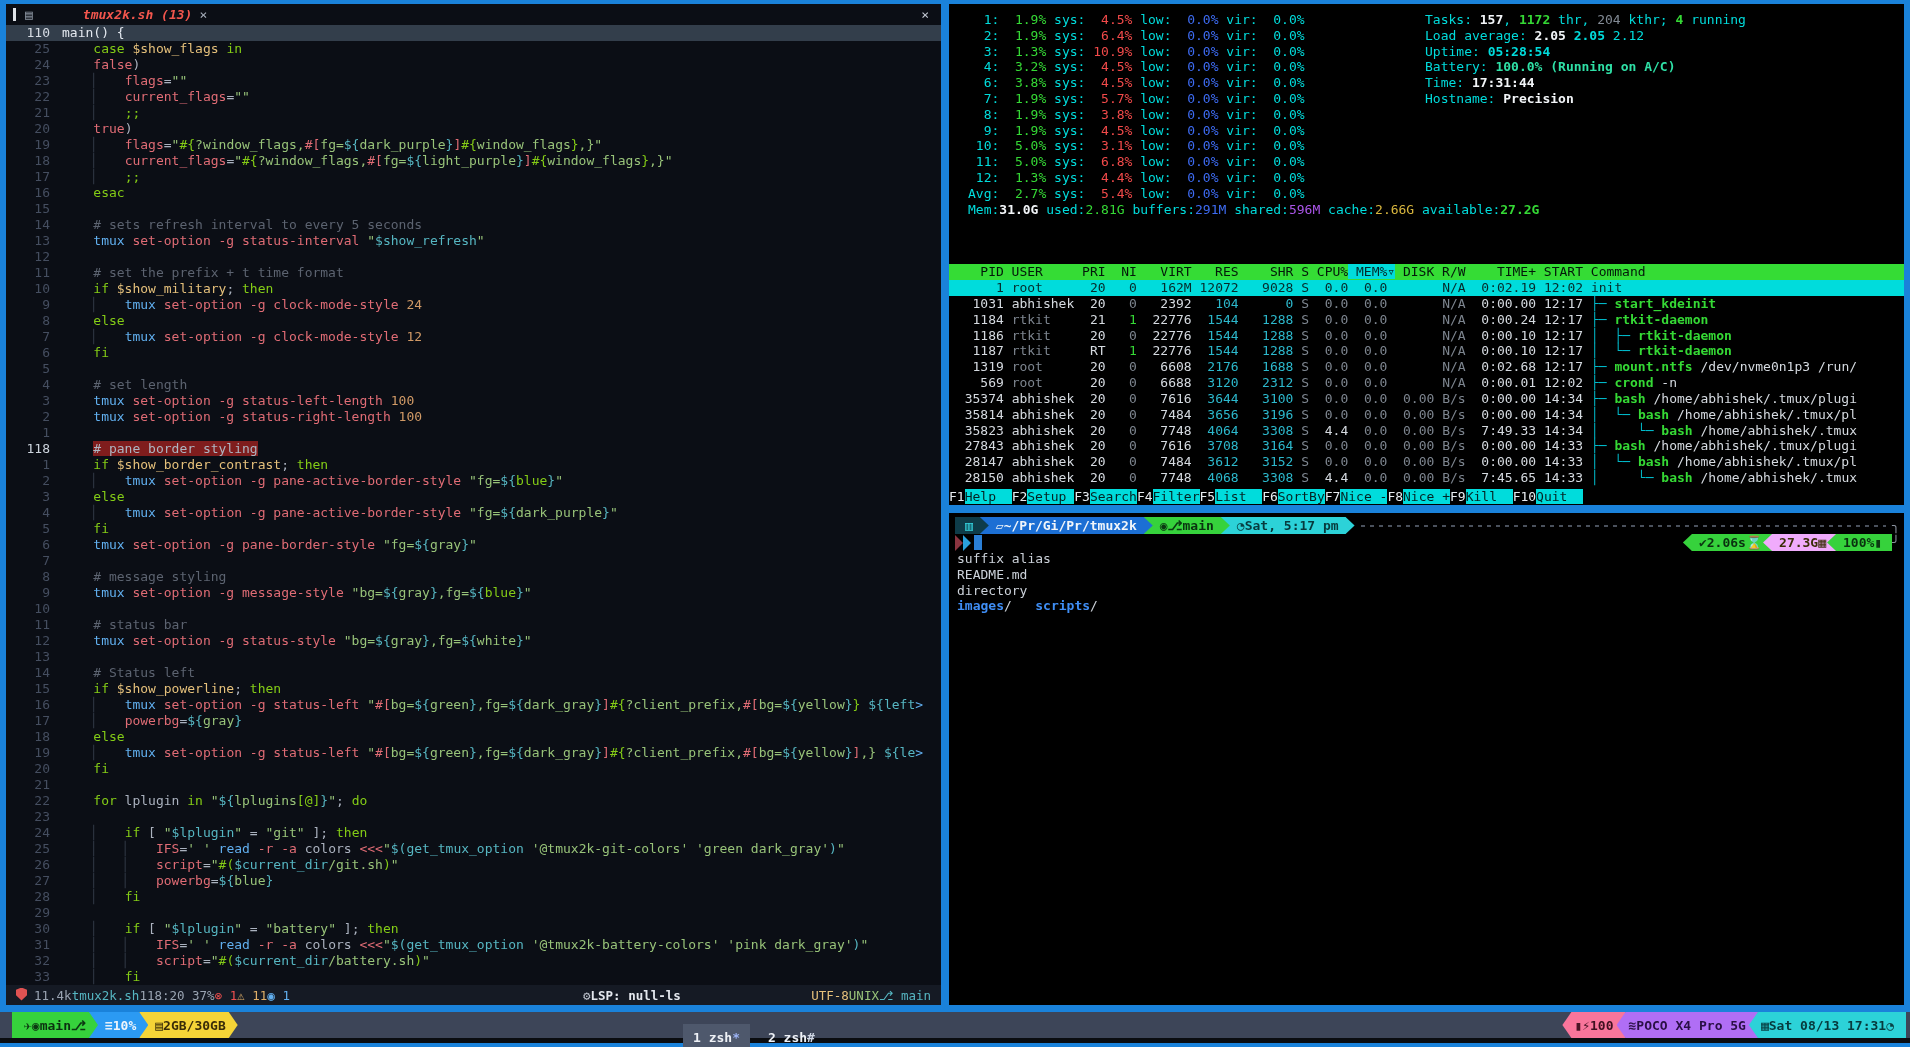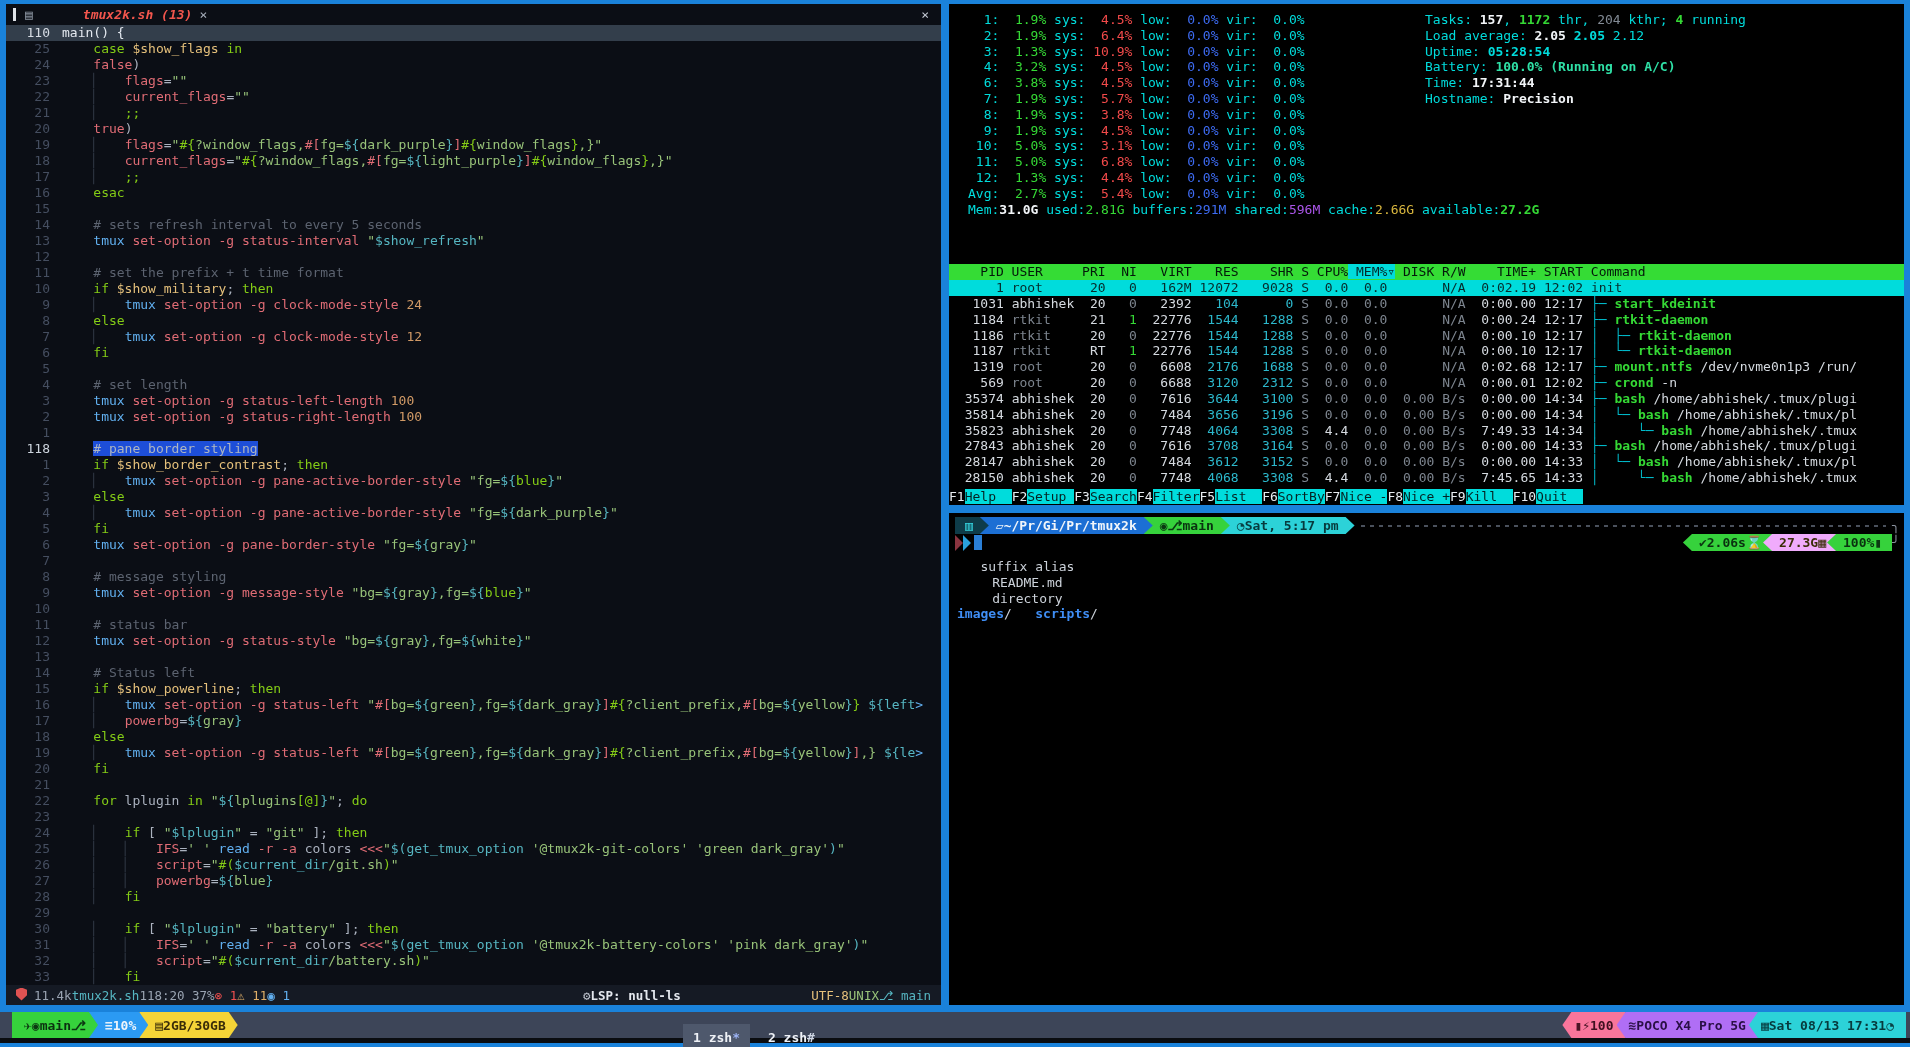--- a/index.html
+++ b/index.html
@@ -20,21 +20,21 @@
   .context .ln{color:#d6dce4;}
   .context .ctext{color:#e4e9f0;}
   #code{flex:1;overflow:hidden;}
   .crow{display:flex;height:16px;line-height:16px;white-space:pre;}
   .ln{width:44px;text-align:right;padding-right:12px;color:#454e60;flex:none;}
   .crow.cur .ln{color:#cdd4dd;}
   .ctext{white-space:pre;}
   .tk-k{color:#84cc16}.tk-v{color:#e5c07b}.tk-f{color:#61afef}.tk-o{color:#e06c75}
   .tk-s{color:#98c379}.tk-c{color:#5c6370}.tk-n{color:#d19a66}.tk-t{color:#56b6c2}
   .tk-u{color:#abb2bf}.tk-d{color:#323947}.tk-x{color:#61afef}
-  .tk-cs{background:#1d4ed8;color:#aeb6c2}
+  .tk-cs{background:#7f1d1d;color:#aeb6c2}
   .sl{height:20px;background:#151a24;display:flex;align-items:center;padding:0 10px;
       font-size:12.5px;position:relative;flex:none;}
   .sl-center{position:absolute;left:577px;display:flex;align-items:center;}
   .sl-right{margin-left:auto;display:flex;align-items:center;}
   .sl-a{color:#9aa4b2}.sl-bold{color:#e4e8ee;font-weight:bold}
   .sl-file{color:#56b6c2}.sl-err{color:#f05050}.sl-warn{color:#e0af68}.sl-info{color:#61afef}
   .sl-utf{color:#e5c07b}.sl-unix{color:#98c379}.sl-branch{color:#56b6c2}
   .shield{display:inline-block;width:11px;height:13px;background:#e05252;margin-right:7px;
           clip-path:polygon(50% 0,100% 18%,100% 60%,50% 100%,0 60%,0 18%);}
   
@@ -54,21 +54,21 @@
   .m-gr{color:#35d935}.m-grb{color:#35d935;font-weight:bold}
   .m-rd{color:#f24a4a}.m-bl{color:#3d6bf2}.m-wb{color:#f2f5f8;font-weight:bold}
   .m-dim{color:#828a94}.m-pu{color:#aa55e8}.m-ye{color:#d8b63e}
   .m-tlb{color:#2fe0a6;font-weight:bold}
   .t-w{color:#d5dae0}.t-dim{color:#7d858f}.t-cy{color:#2cb8cc}
   .t-gr{color:#35d935}.t-name{color:#35d935;font-weight:bold}.t-tree{color:#00b8c8}
   
   #shell{position:absolute;left:949px;top:513px;width:955px;height:492px;background:#000;overflow:hidden;}
   #prompt1{position:absolute;left:6px;top:4px;right:4px;height:17px;display:flex;align-items:center;}
   #prompt2{position:absolute;left:6px;top:21px;right:4px;height:17px;display:flex;align-items:center;}
-  #soutput{position:absolute;left:8px;top:46px;text-align:center;}
+  #soutput{position:absolute;left:8px;top:38px;}
   .pseg{display:inline-flex;align-items:center;height:17px;padding:0 10px;font-weight:bold;position:relative;}
   .plr{clip-path:polygon(0 0,calc(100% - 9px) 0,100% 50%,calc(100% - 9px) 100%,0 100%);padding-right:16px;}
   .plr+.plr{margin-left:-9px;padding-left:16px;}
   .pll{clip-path:polygon(9px 0,100% 0,100% 100%,9px 100%,0 50%);padding-left:16px;}
   .pll+.pll{margin-left:-9px;}
   .dots{flex:1;height:2px;margin:0 6px;
         background:repeating-linear-gradient(90deg,#4a515c 0 4px,transparent 4px 9px);}
   .corner{color:#8a929e;flex:none;}
   .tri{width:0;height:0;border-top:8px solid transparent;border-bottom:8px solid transparent;flex:none;}
   .cursorblk{width:8px;height:15px;background:#2a7fd6;margin-left:3px;flex:none;}

